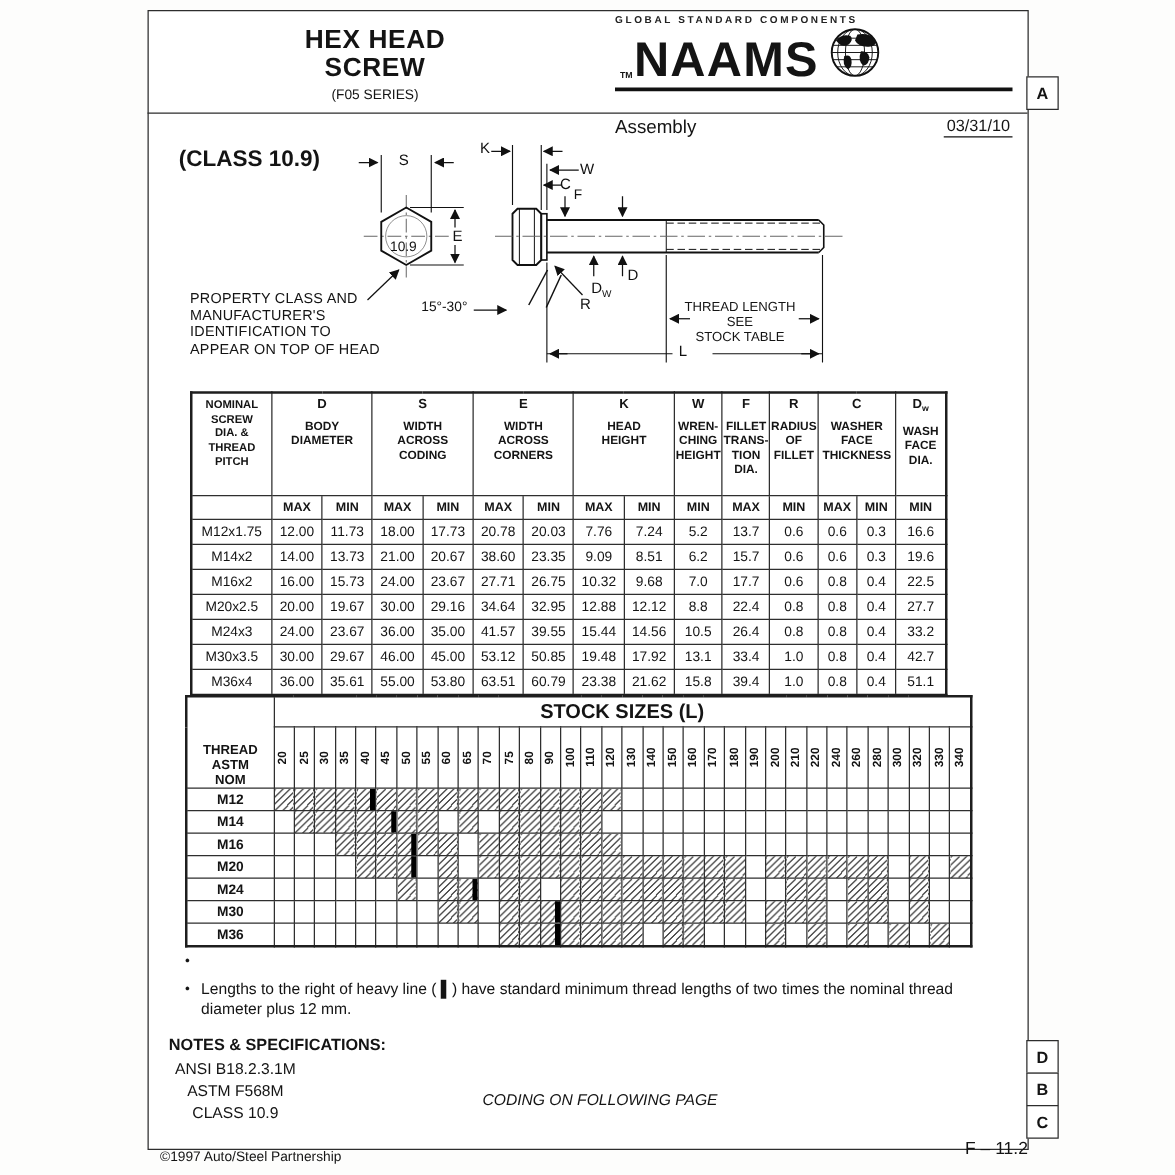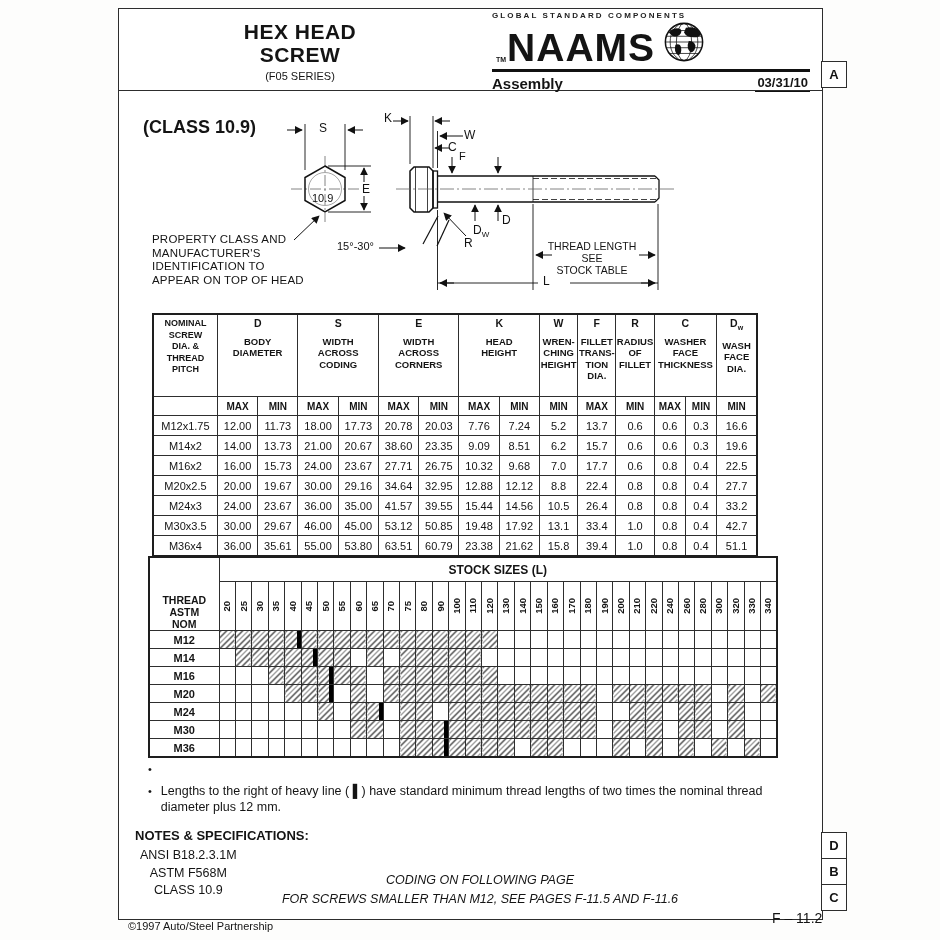--- a/index.html
+++ b/index.html
@@ -13,21 +13,21 @@
   
   #title-block{left:150px;top:20px;width:300px;text-align:center;}
   #title-block .t{font-size:21px;font-weight:bold;letter-spacing:.5px;line-height:23px;}
   #title-block .s{font-size:11px;margin-top:4px;}
   #brand-block{left:492px;top:11px;width:318px;}
   #tagline{font-size:8px;letter-spacing:2.1px;font-weight:bold;color:#222;}
   #brandrow{display:flex;align-items:flex-end;border-bottom:3px solid #111;padding-bottom:1px;margin-top:1px;}
   #tm{font-size:7px;font-weight:bold;margin:0 1px 5px 4px;}
   #brand{font-size:39px;font-weight:900;letter-spacing:1px;line-height:40px;}
   #globe{margin-left:8px;margin-bottom:1px;}
-  #subrow{display:flex;justify-content:space-between;align-items:flex-end;margin-top:3px;font-weight:bold;}
+  #subrow{display:flex;justify-content:space-between;align-items:flex-end;margin-top:20px;}
   #assembly{font-size:15px;}
   #hdr-date{font-size:13px;border-bottom:1.5px solid #111;padding:0 2px 1px 2px;}
   .revbox{width:24px;height:25px;border:1.5px solid #2d2d2d;background:#fff;
     display:flex;align-items:center;justify-content:center;font-size:13px;font-weight:bold;}
   
   .dlab{position:absolute;font-size:12px;color:#111;}
   .dlab sub{font-size:8px;}
   #class-label{left:143px;top:117px;font-size:18px;font-weight:bold;}
   #prop-note{left:152px;top:233px;font-size:11.5px;line-height:13.5px;letter-spacing:.2px;}
   #thread-note{left:536px;top:240px;width:112px;text-align:center;font-size:10.5px;line-height:12px;}
@@ -38,21 +38,21 @@
   #dim-table th,#dim-table td{border:1px solid #2e2e2e;padding:0;text-align:center;overflow:hidden;}
   #dim-table .gh{font-size:9.5px;font-weight:bold;line-height:11.5px;height:78px;vertical-align:top;padding-top:3px;}
   #dim-table .gh .ltr{font-size:10.5px;display:block;margin-bottom:6px;}
   #dim-table .gh .ltr sub{font-size:7px;}
   #dim-table .mh{font-size:10px;font-weight:bold;height:18px;margin-left:48px;}
   #dim-table td{font-size:11px;height:19px;}
   #stock-wrap{left:148px;top:556px;}
   #stock-table{width:630px;border:2px solid #1e1e1e;}
   #stock-table th,#stock-table td{border:1px solid #2e2e2e;padding:0;text-align:center;overflow:hidden;}
   #stock-corner{font-size:10.5px;font-weight:bold;line-height:12px;vertical-align:bottom;padding-bottom:3px;}
-  #stock-title{font-size:12px;font-weight:bold;height:23px;}
+  #stock-title{font-size:16px;font-weight:bold;height:23px;}
   .vt-cell{height:48px;vertical-align:middle;}
   .vt{writing-mode:vertical-rl;transform:rotate(180deg);font-size:9.5px;font-weight:bold;
       margin:0 auto;line-height:10px;}
   .srow-label{font-size:11px;font-weight:bold;height:17px;}
   td.h{background:repeating-linear-gradient(135deg,#4a4a4a 0,#4a4a4a 1.1px,transparent 1.1px,transparent 4px);}
   td.hv{box-shadow:inset -4px 0 0 0 #000;}
   
   #bullets{left:148px;top:761px;width:648px;}
   .bullet{display:flex;gap:9px;font-size:12.5px;line-height:16px;margin-bottom:6px;}
   .bullet .dot{font-size:11px;line-height:16px;}
@@ -859,21 +859,20 @@
   </div>
 
   <div class="abs" id="specs-heading">NOTES &amp; SPECIFICATIONS:</div>
   <div class="abs" id="specs-items">
     <div>ANSI B18.2.3.1M</div>
     <div>ASTM F568M</div>
     <div>CLASS 10.9</div>
   </div>
   <div class="abs" id="coding">
     <div>CODING ON FOLLOWING PAGE</div>
-    <div>FOR SCREWS SMALLER THAN M12, SEE PAGES F-11.5 AND F-11.6</div>
   </div>
 
   <div class="abs revbox" style="left:821px;top:832px;">D</div>
   <div class="abs revbox" style="left:821px;top:858px;">B</div>
   <div class="abs revbox" style="left:821px;top:884px;">C</div>
 
   <div class="abs" id="footer-copy">©1997 Auto/Steel Partnership</div>
   <div class="abs" id="footer-page">F – 11.2</div>
 </div>
 

